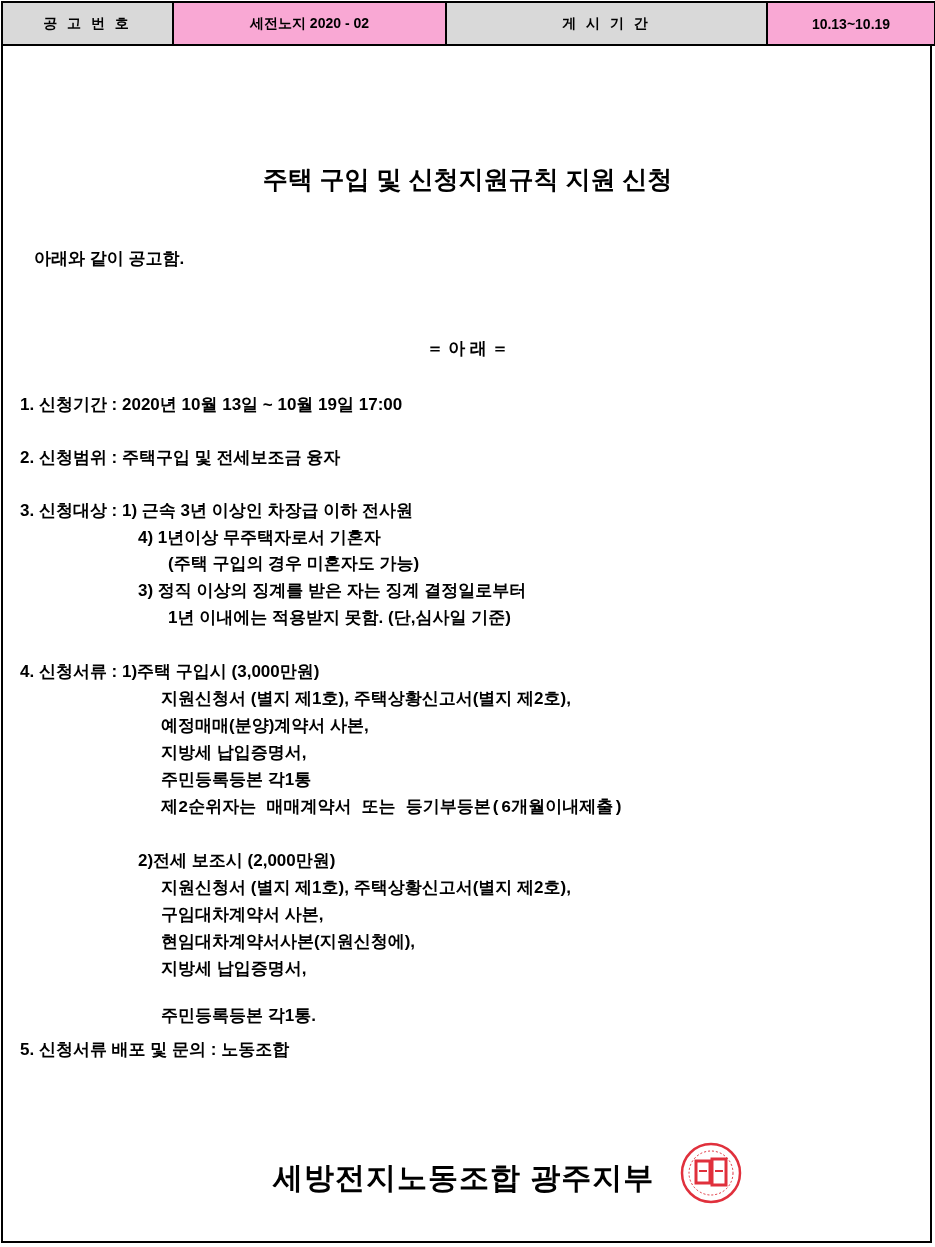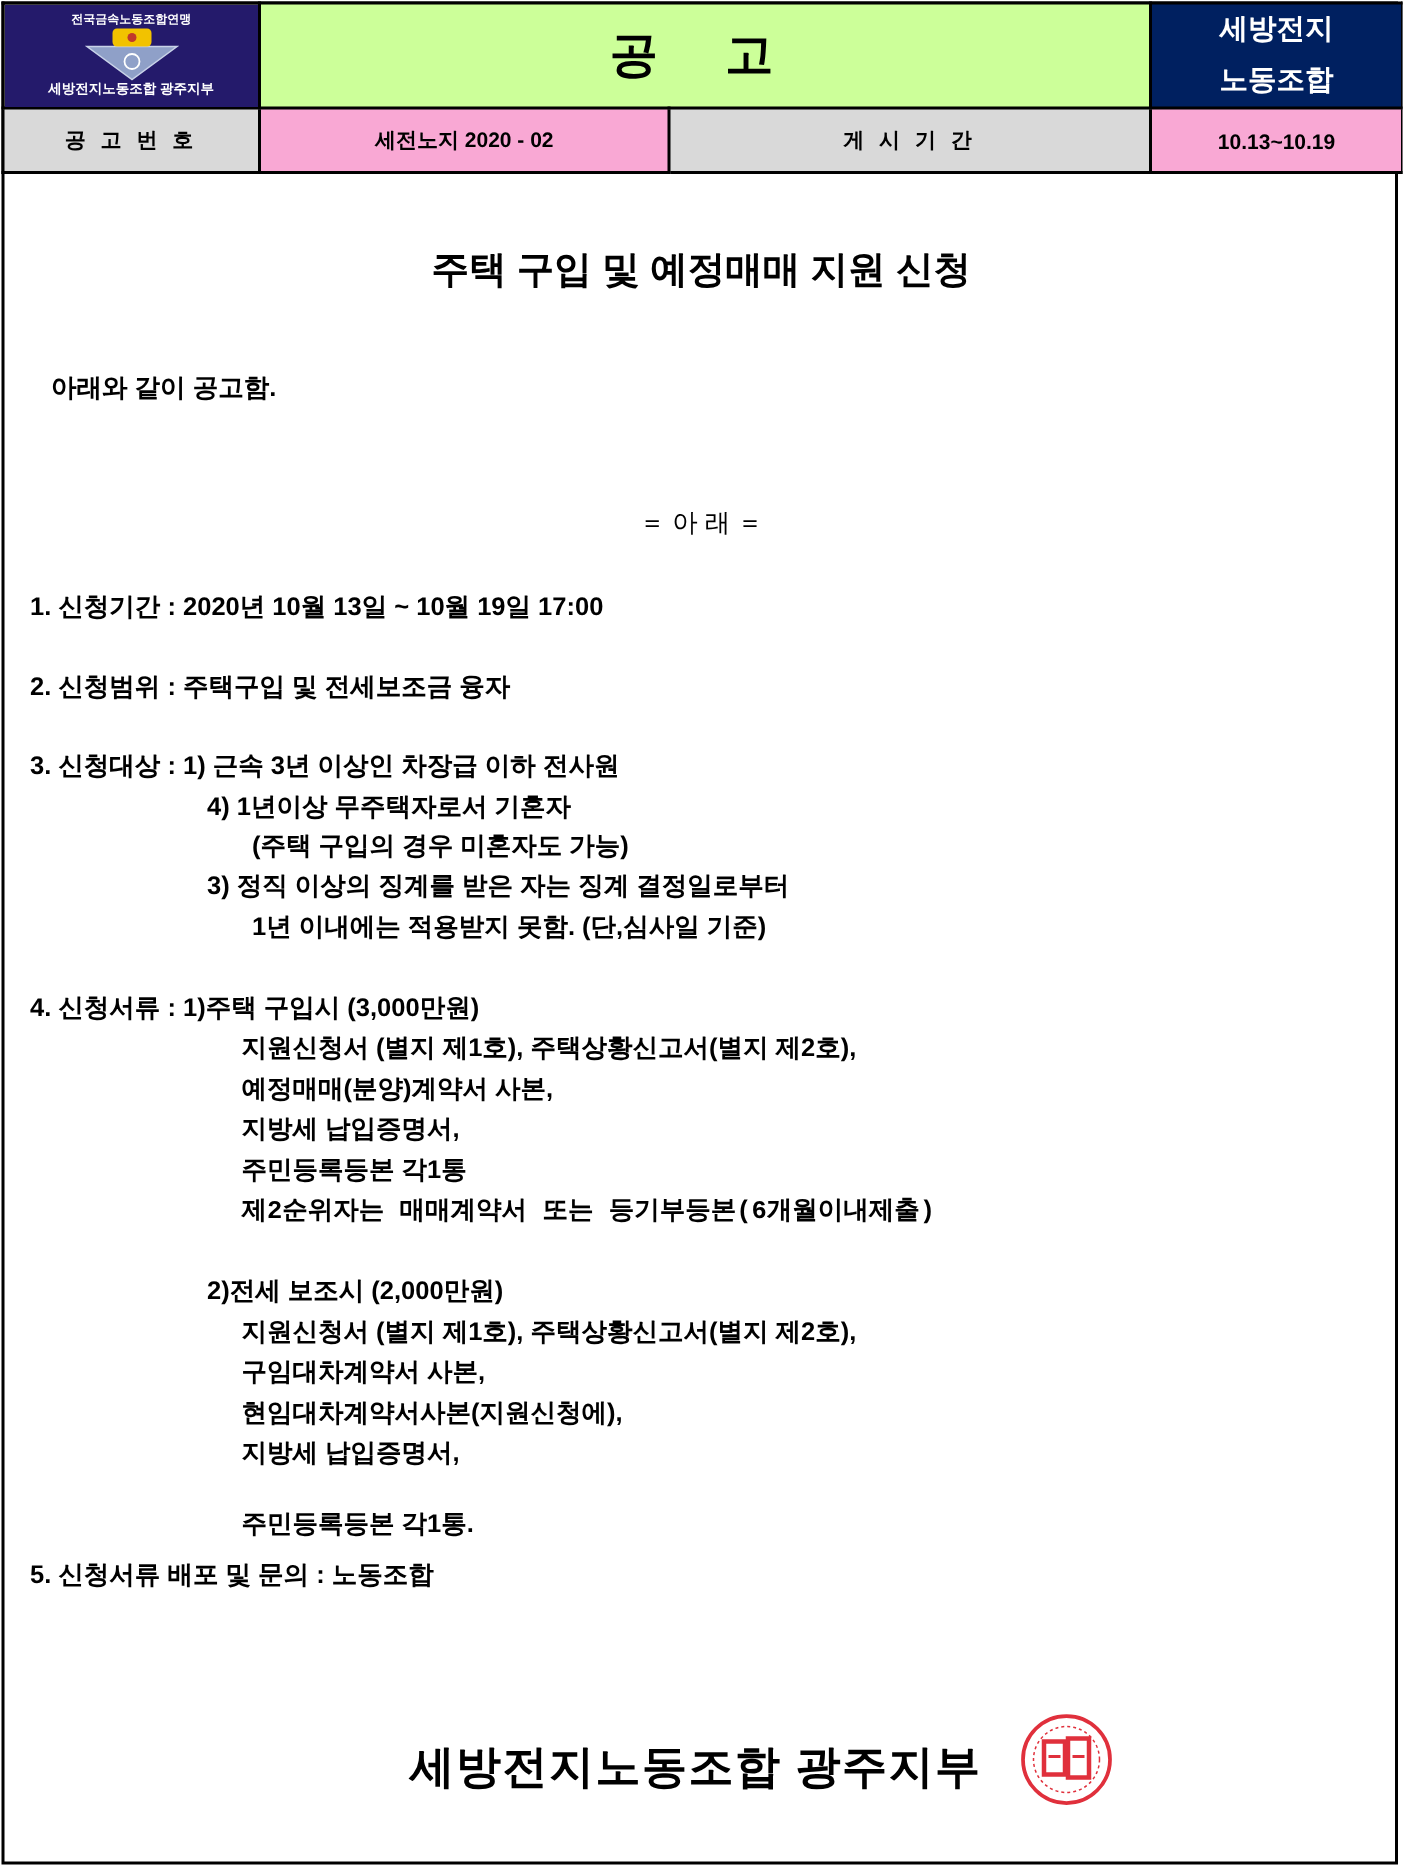--- a/index.html
+++ b/index.html
@@ -13,65 +13,48 @@
   .title-cell { background: #ccff99; font-size: 32px; font-weight: bold; letter-spacing: 18px; }
   .union-cell { background: #002060; color: #fff; font-size: 19px; font-weight: bold; line-height: 34px; }
   .lbl-cell { background: #d9d9d9; font-size: 14px; font-weight: bold; height: 41px; letter-spacing: 3px; margin-top: 33px; }
   .val-cell { background: #f9a8d4; font-size: 14px; font-weight: bold; }
   .logo-top { position: absolute; left: 0; right: 0; top: 4px; color: #fff; font-size: 8px; font-weight: bold; }
   .logo-bot { position: absolute; left: 0; right: 0; bottom: 5px; color: #fff; font-size: 9px; font-weight: bold; }
   .logo-svg { position: absolute; left: 50%; top: 14px; transform: translateX(-50%); }
   .doc-title { position: absolute; left: 0; width: 935px; top: 163px; text-align: center;
                font-size: 25px; font-weight: bold; }
   .intro { position: absolute; left: 34px; top: 245px; font-size: 17px; font-weight: bold; line-height: 28px; }
-  .arae { position: absolute; left: 0; width: 935px; top: 337px; text-align: center; font-size: 17px; font-weight: normal; }
+  .arae { position: absolute; left: 0; width: 935px; top: 337px; text-align: center; font-size: 17px; font-weight: bold; }
   .line { position: absolute; font-size: 17px; font-weight: bold; white-space: nowrap; }
   .sign { position: absolute; left: 273px; top: 1158px; font-size: 30px; font-weight: bold; letter-spacing: 1px; }
   .seal { position: absolute; left: 679px; top: 1141px; }
 </style>
 </head>
 <body>
 
 <div class="frame"></div>
 
 <table class="hdr">
   <colgroup>
     <col style="width:171px">
       <col style="width:273px">
       <col style="width:321px">
       <col style="width:168px">
   </colgroup>
   <tbody>
-      <tr>
-    <td class="logo-cell">
-      <div class="logo-top">전국금속노동조합연맹</div>
-      <svg class="logo-svg" width="70" height="40" viewBox="0 0 70 40">
-        <polygon points="5,14 65,14 35,36" fill="#8fa0c8" stroke="#c8d2e8" stroke-width="1"></polygon>
-        <rect x="22" y="2" width="26" height="12" rx="3" fill="#f2c200"></rect>
-        <circle cx="35" cy="8" r="3" fill="#c0392b"></circle>
-        <circle cx="35" cy="24" r="5" fill="none" stroke="#ffffff" stroke-width="1.2"></circle>
-      </svg>
-      <div class="logo-bot">세방전지노동조합 광주지부</div>
-    </td>
-    <td class="title-cell" colspan="2">공 고</td>
-    <td class="union-cell">
-      <div>세방전지</div>
-      <div>노동조합</div>
-    </td>
-  </tr>
   <tr>
     <td class="lbl-cell">공 고 번 호</td>
     <td class="val-cell">세전노지 2020 - 02</td>
     <td class="lbl-cell">게 시 기 간</td>
     <td class="val-cell">10.13~10.19</td>
   </tr>
 </tbody>
   </table>
 
-<div class="doc-title">주택 구입 및 예정매매 지원 신청</div>
+<div class="doc-title">주택 구입 및 신청지원규칙 지원 신청</div>
 
 <div class="intro">
   <div>아래와 같이 공고함.</div>
 </div>
 
 <div class="arae">＝ 아   래 ＝</div>
 
 <div class="line" style="left:20px; top:393px;">1. 신청기간 : 2020년 10월 13일 ~ 10월 19일 17:00</div>
 <div class="line" style="left:20px; top:446px;">2. 신청범위 : 주택구입 및 전세보조금 융자</div>
 <div class="line" style="left:20px; top:499px;">3. 신청대상 : 1) 근속 3년 이상인 차장급 이하 전사원</div>

